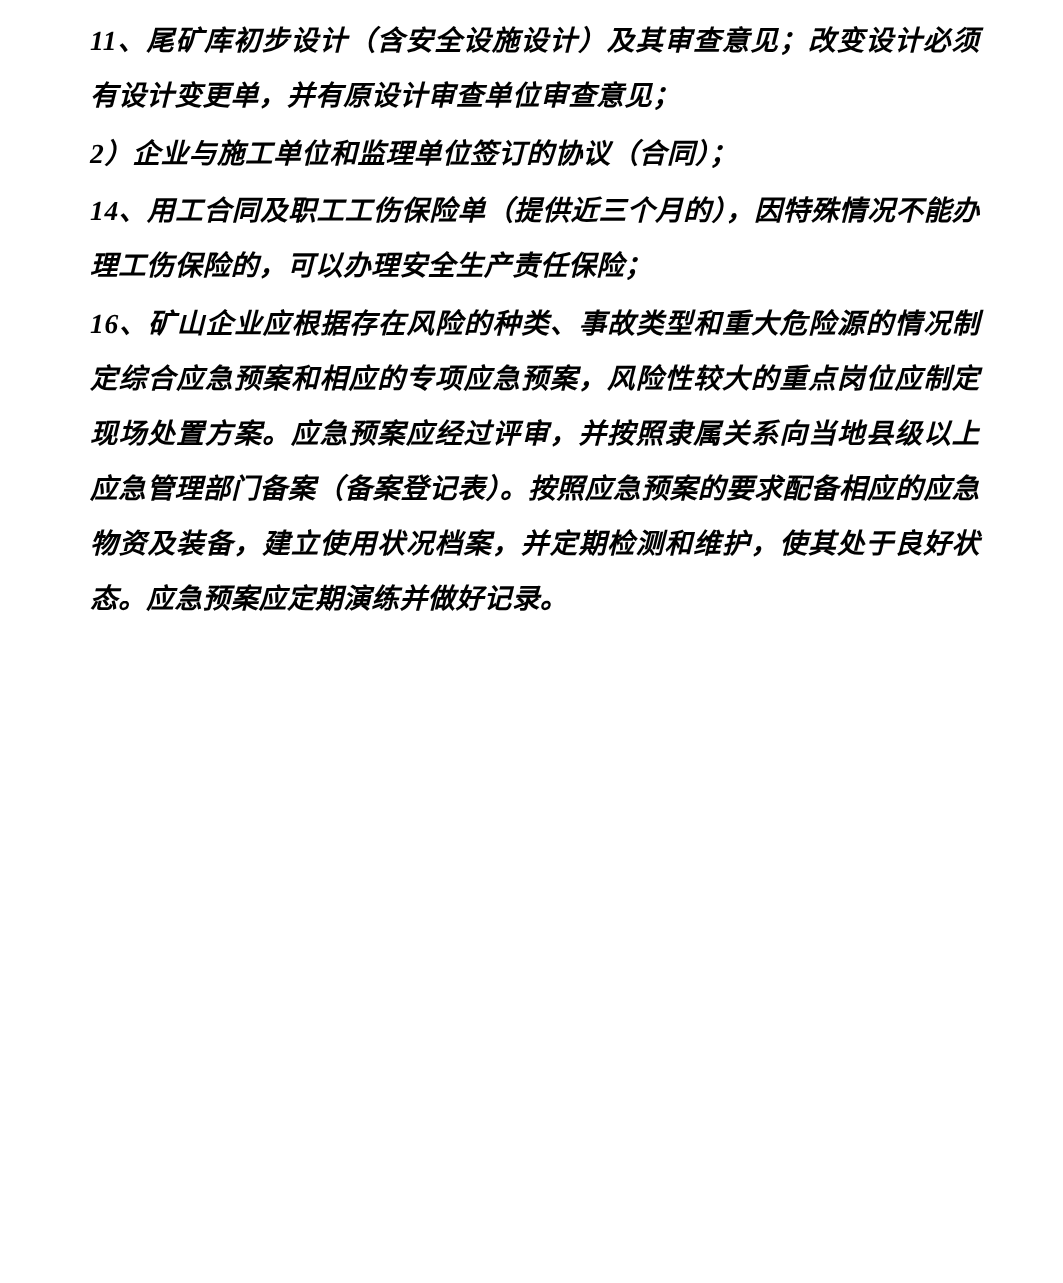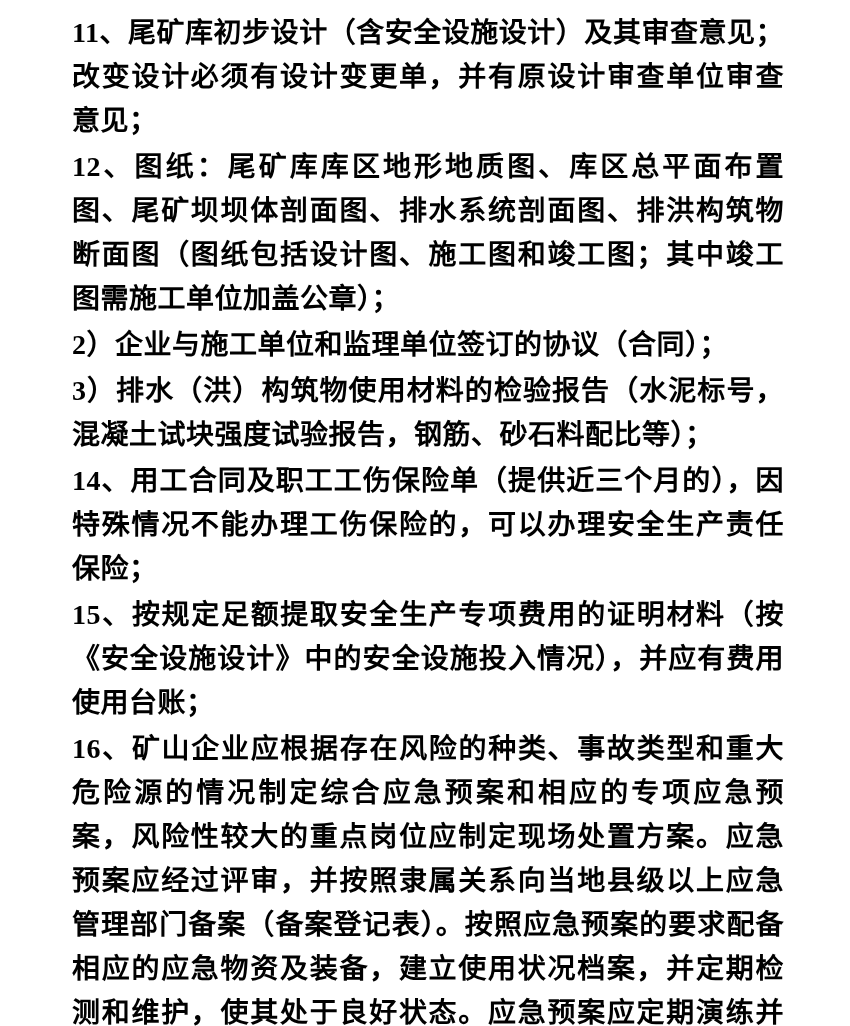--- a/index.html
+++ b/index.html
@@ -16,36 +16,34 @@
     }
 
     .page {
       width: 850px;
       height: 1026px;
       background: #ffffff;
       padding: 11px 66px 0 72px;
     }
 
     .doc-paragraph {
-      font-size: 28px;
+      font-size: 22px;
       line-height: 44px;
       font-weight: bold;
       color: #000000;
       text-align: justify;
       text-justify: inter-ideograph;
       letter-spacing: 0.5px;
       margin-bottom: 2px;
       word-break: break-all;
+      font-style: italic;
     }
   </style>
 </head>
 <body>
 
 <div class="page">
   <p class="doc-paragraph">11、尾矿库初步设计（含安全设施设计）及其审查意见；改变设计必须有设计变更单，并有原设计审查单位审查意见；</p>
-  <p class="doc-paragraph">12、图纸：尾矿库库区地形地质图、库区总平面布置图、尾矿坝坝体剖面图、排水系统剖面图、排洪构筑物断面图（图纸包括设计图、施工图和竣工图；其中竣工图需施工单位加盖公章）；</p>
   <p class="doc-paragraph">2）企业与施工单位和监理单位签订的协议（合同）；</p>
-  <p class="doc-paragraph">3）排水（洪）构筑物使用材料的检验报告（水泥标号，混凝土试块强度试验报告，钢筋、砂石料配比等）；</p>
   <p class="doc-paragraph">14、用工合同及职工工伤保险单（提供近三个月的），因特殊情况不能办理工伤保险的，可以办理安全生产责任保险；</p>
-  <p class="doc-paragraph">15、按规定足额提取安全生产专项费用的证明材料（按《安全设施设计》中的安全设施投入情况），并应有费用使用台账；</p>
   <p class="doc-paragraph">16、矿山企业应根据存在风险的种类、事故类型和重大危险源的情况制定综合应急预案和相应的专项应急预案，风险性较大的重点岗位应制定现场处置方案。应急预案应经过评审，并按照隶属关系向当地县级以上应急管理部门备案（备案登记表）。按照应急预案的要求配备相应的应急物资及装备，建立使用状况档案，并定期检测和维护，使其处于良好状态。应急预案应定期演练并做好记录。</p>
 
 </div>
 
 </body></html>

